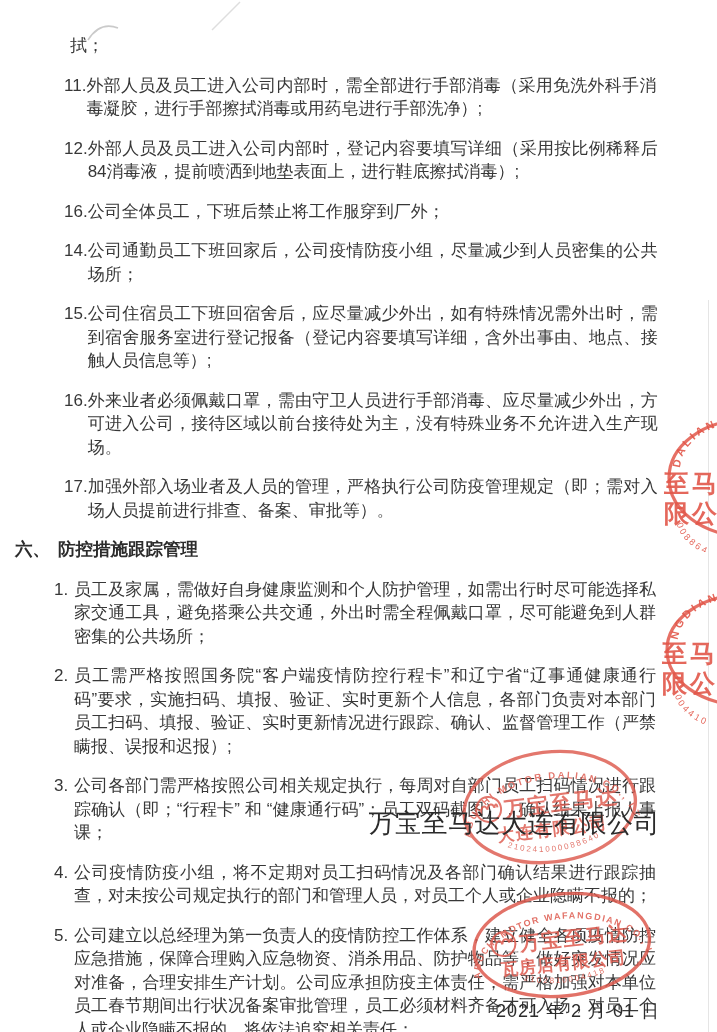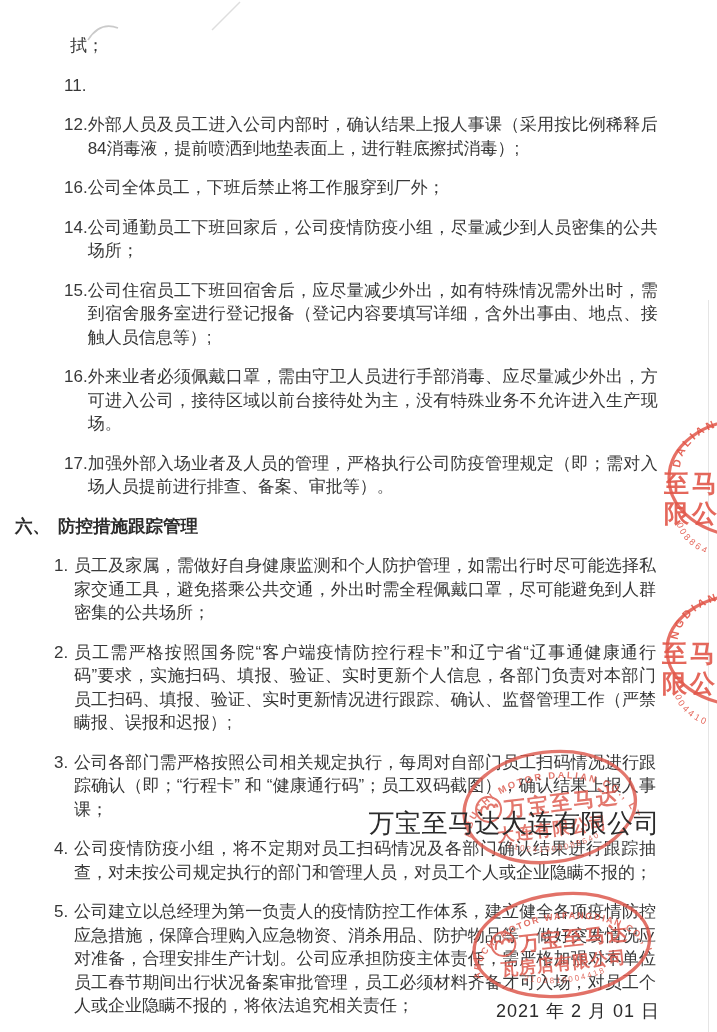--- a/index.html
+++ b/index.html
@@ -45,24 +45,25 @@
   <svg class="penmark" style="left:200px;top:0;" width="45" height="34">
     <path d="M40,2 L12,30" stroke="#bdbdbd" stroke-width="1.5" fill="none" opacity="0.5"></path>
   </svg>
 
   <div class="bodytext">
     <div class="carry">拭；</div>
 
     <div class="lista">
       <div class="row">
         <span class="num">11.</span>
+        <span class="txt">外部人员及员工进入公司内部时，需全部进行手部消毒（采用免洗外科手消毒凝胶，进行手部擦拭消毒或用药皂进行手部洗净）;</span>
       </div>
       <div class="row">
         <span class="num">12.</span>
-        <span class="txt">外部人员及员工进入公司内部时，确认结果上报人事课（采用按比例稀释后84消毒液，提前喷洒到地垫表面上，进行鞋底擦拭消毒）;</span>
+        <span class="txt">外部人员及员工进入公司内部时，登记内容要填写详细（采用按比例稀释后84消毒液，提前喷洒到地垫表面上，进行鞋底擦拭消毒）;</span>
       </div>
       <div class="row">
         <span class="num">16.</span>
         <span class="txt">公司全体员工，下班后禁止将工作服穿到厂外；</span>
       </div>
       <div class="row">
         <span class="num">14.</span>
         <span class="txt">公司通勤员工下班回家后，公司疫情防疫小组，尽量减少到人员密集的公共场所；</span>
       </div>
       <div class="row">

